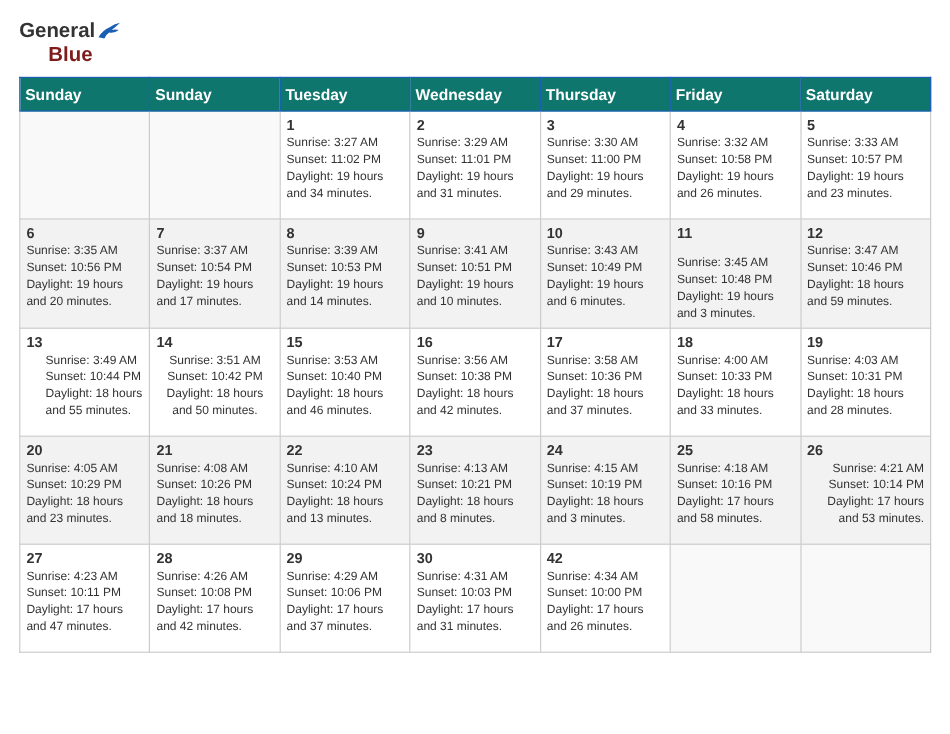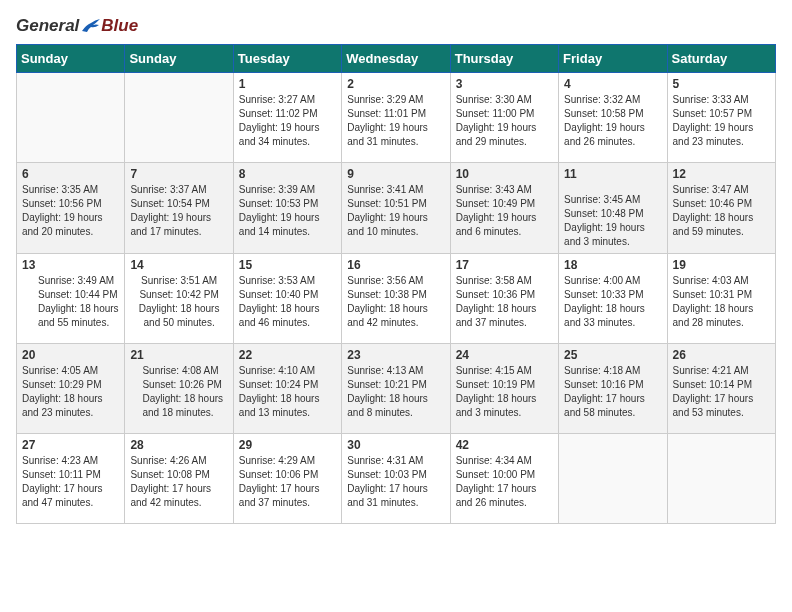--- a/index.html
+++ b/index.html
@@ -11,23 +11,22 @@
       padding: 16px;
     }
     .header {
       display: flex;
       justify-content: space-between;
       align-items: flex-start;
       margin-bottom: 8px;
     }
     .logo {
       display: flex;
-      flex-direction: row;
+      flex-direction: column;
       align-items: center;
-      font-style: italic;
     }
     .title-block {
       text-align: right;
     }
     .month-title {
       font-size: 32px;
       font-weight: bold;
       color: #333;
     }
     .location-title {
@@ -254,21 +253,21 @@
       <tr class="alt-row">
         <td>
           <span class="day-num">20</span>
           <div class="day-info" style="white-space: pre-line;">Sunrise: 4:05 AM
 Sunset: 10:29 PM
 Daylight: 18 hours
 and 23 minutes.</div>
         </td>
         <td>
           <span class="day-num">21</span>
-          <div class="day-info" style="white-space: pre-line; margin-left: 12px;">Sunrise: 4:08 AM
+          <div class="day-info" style="white-space: pre-line;">Sunrise: 4:08 AM
 Sunset: 10:26 PM
 Daylight: 18 hours
 and 18 minutes.</div>
         </td>
         <td>
           <span class="day-num">22</span>
           <div class="day-info" style="white-space: pre-line;">Sunrise: 4:10 AM
 Sunset: 10:24 PM
 Daylight: 18 hours
 and 13 minutes.</div>
@@ -289,21 +288,21 @@
         </td>
         <td>
           <span class="day-num">25</span>
           <div class="day-info" style="white-space: pre-line;">Sunrise: 4:18 AM
 Sunset: 10:16 PM
 Daylight: 17 hours
 and 58 minutes.</div>
         </td>
         <td>
           <span class="day-num">26</span>
-          <div class="day-info" style="white-space: pre-line;">Sunrise: 4:21 AM
+          <div class="day-info" style="white-space: pre-line; text-align: right;">Sunrise: 4:21 AM
 Sunset: 10:14 PM
 Daylight: 17 hours
 and 53 minutes.</div>
         </td>
       </tr>
       <tr>
         <td>
           <span class="day-num">27</span>
           <div class="day-info" style="white-space: pre-line;">Sunrise: 4:23 AM
 Sunset: 10:11 PM

